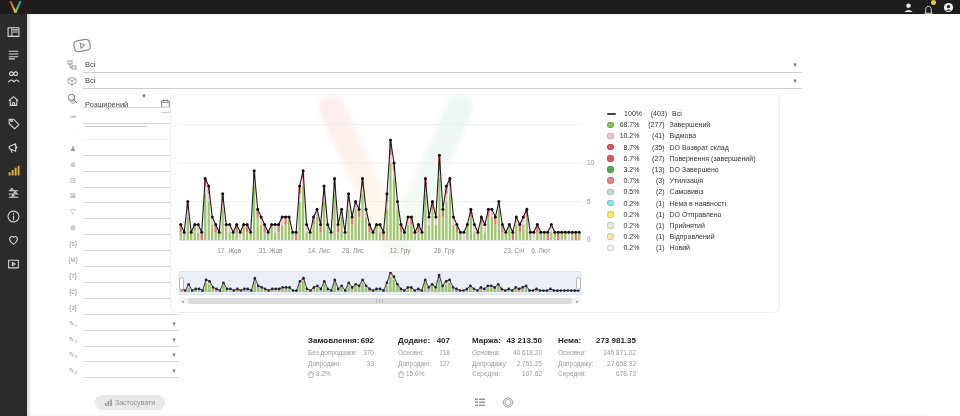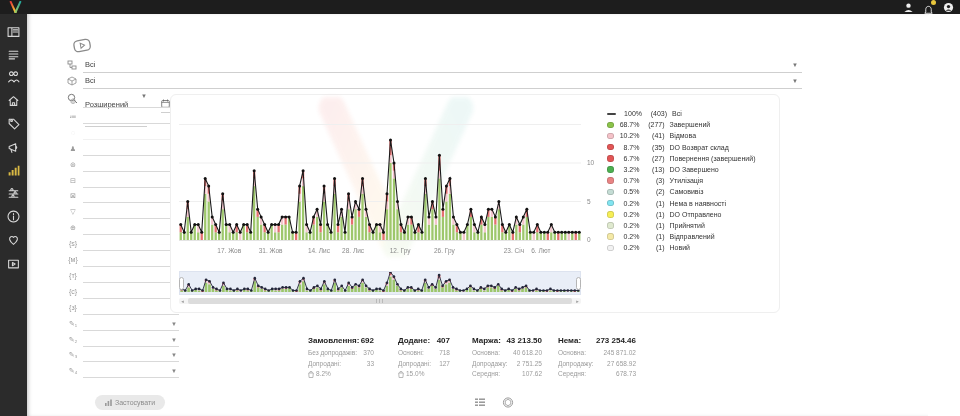--- a/index.html
+++ b/index.html
@@ -1144,21 +1144,21 @@
           <span>2 751.25</span>
         </div>
         <div class="stat-row">
           <span>Середня:</span>
           <span>107.62</span>
         </div>
       </div>
       <div class="stat-col" style="left: 531px; width: 78px;">
         <div class="stat-head">
           <span>Нема:</span>
-          <span>273 254.46</span>
+          <span>273 981.35</span>
         </div>
         <div class="stat-row">
           <span>Основна:</span>
           <span>245 871.02</span>
         </div>
         <div class="stat-row">
           <span>Допродажу:</span>
           <span>27 658.92</span>
         </div>
         <div class="stat-row">

